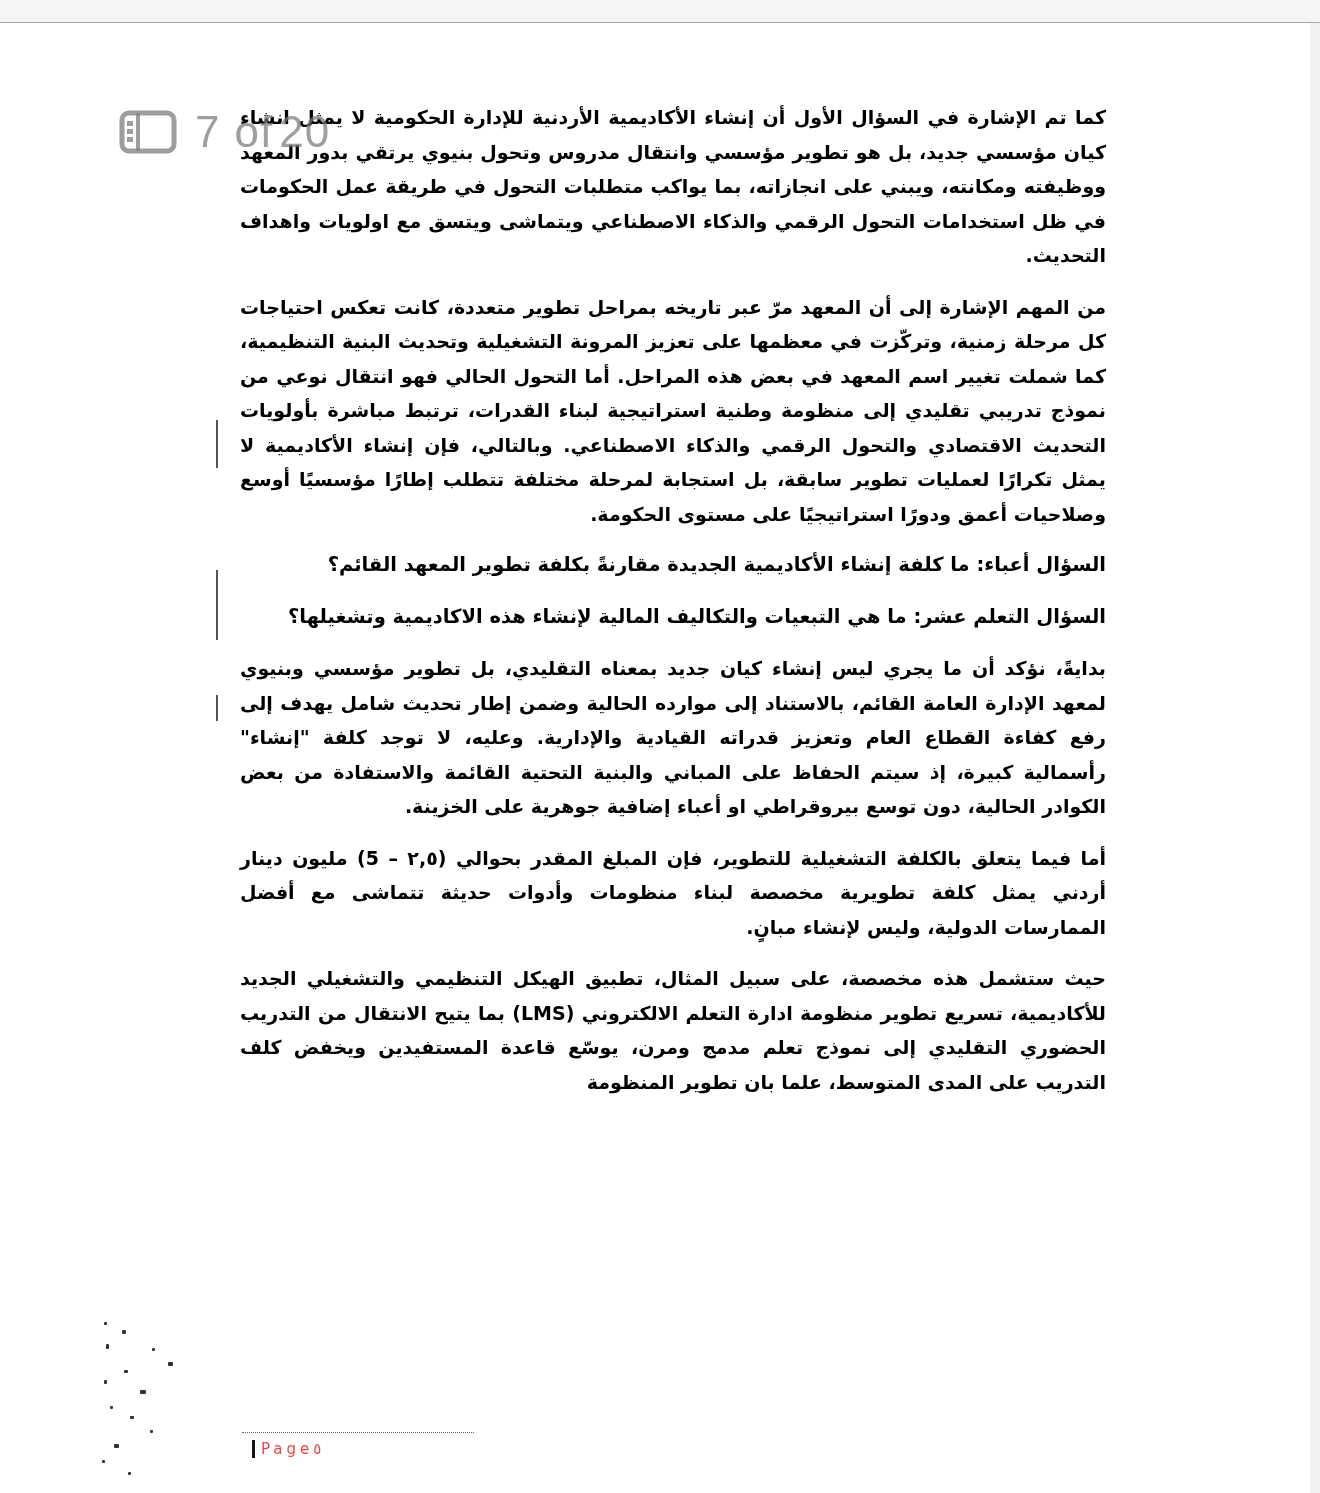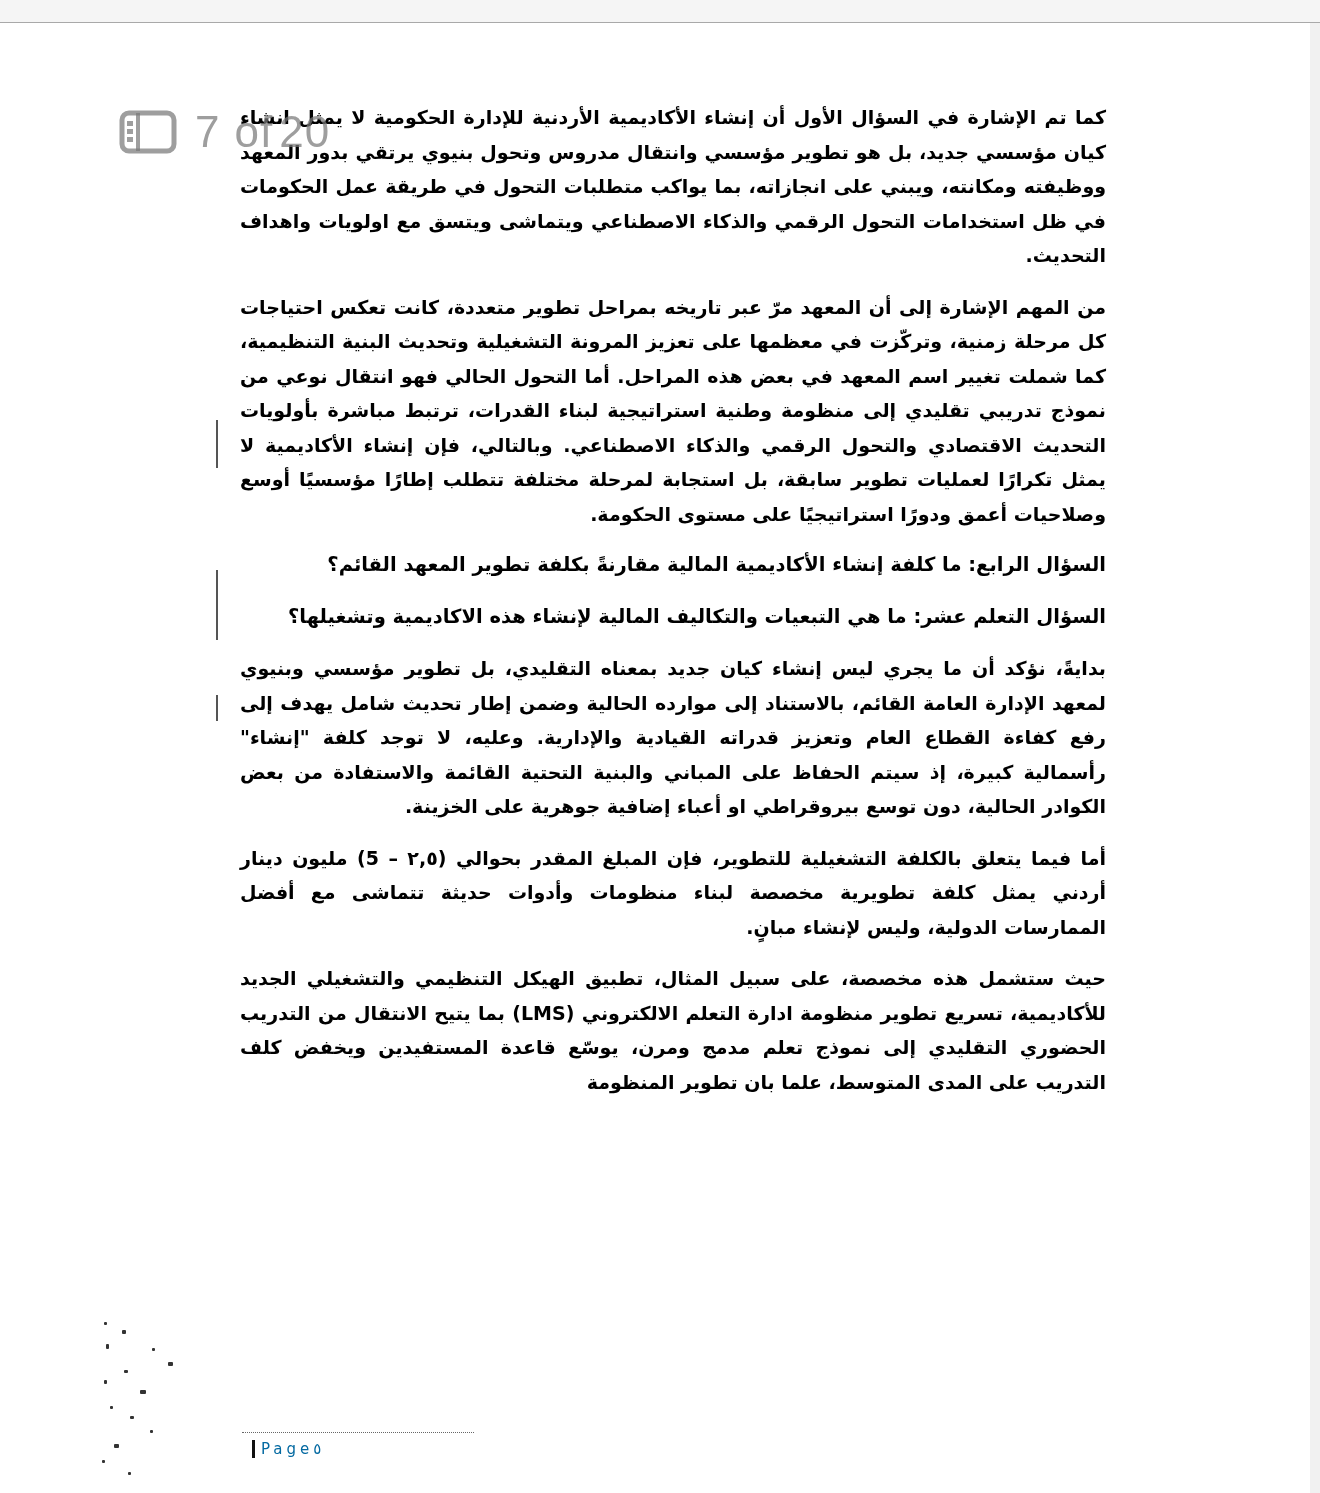--- a/index.html
+++ b/index.html
@@ -41,21 +41,21 @@
   .mark { position: absolute; left: 2px; width: 2px; background: #555; }
   .speckles { position: absolute; left: 100px; top: 1320px; width: 100px; height: 160px; }
   .speck { position: absolute; background: #333; border-radius: 1px; }
   .footer-rule {
     position: absolute; left: 242px; top: 1432px; width: 232px; height: 0;
     border-top: 1px dotted #666;
   }
   .footer-page {
     position: absolute; left: 252px; top: 1440px; direction: ltr;
     font-family: "DejaVu Sans", sans-serif; font-size: 15px; letter-spacing: 4px;
-    color: #0369a1; display: flex; align-items: center; text-align: center;
+    color: #ef4444; display: flex; align-items: center; text-align: center;
   }
   .footer-page .bar { width: 3px; height: 18px; background: #111; margin-right: 6px; display: inline-block; }
 </style>
 </head>
 <body>
 
 <div class="topbar"></div>
 <div class="scrolltrack"></div>
 
 <div class="page-indicator">
@@ -67,21 +67,21 @@
     <rect x="8" y="27" width="6" height="5" fill="currentColor"></rect>
   </svg>
   <span class="page-count">
     <span>7</span><span class="of">of</span><span>20</span>
   </span>
 </div>
 
 <div class="doc">
   <p>كما تم الإشارة في السؤال الأول أن إنشاء الأكاديمية الأردنية للإدارة الحكومية لا يمثل انشاء كيان مؤسسي جديد، بل هو تطوير مؤسسي وانتقال مدروس وتحول بنيوي يرتقي بدور المعهد ووظيفته ومكانته، ويبني على انجازاته، بما يواكب متطلبات التحول في طريقة عمل الحكومات في ظل استخدامات التحول الرقمي والذكاء الاصطناعي ويتماشى ويتسق مع اولويات واهداف التحديث.</p>
   <p>من المهم الإشارة إلى أن المعهد مرّ عبر تاريخه بمراحل تطوير متعددة، كانت تعكس احتياجات كل مرحلة زمنية، وتركّزت في معظمها على تعزيز المرونة التشغيلية وتحديث البنية التنظيمية، كما شملت تغيير اسم المعهد في بعض هذه المراحل. أما التحول الحالي فهو انتقال نوعي من نموذج تدريبي تقليدي إلى منظومة وطنية استراتيجية لبناء القدرات، ترتبط مباشرة بأولويات التحديث الاقتصادي والتحول الرقمي والذكاء الاصطناعي. وبالتالي، فإن إنشاء الأكاديمية لا يمثل تكرارًا لعمليات تطوير سابقة، بل استجابة لمرحلة مختلفة تتطلب إطارًا مؤسسيًا أوسع وصلاحيات أعمق ودورًا استراتيجيًا على مستوى الحكومة.</p>
-  <p class="q">السؤال الرابع: ما كلفة إنشاء الأكاديمية المالية مقارنةً بكلفة تطوير المعهد القائم؟</p>
+  <p class="q">السؤال أعباء: ما كلفة إنشاء الأكاديمية الجديدة مقارنةً بكلفة تطوير المعهد القائم؟</p>
   <p class="q">السؤال التعلم عشر: ما هي التبعيات والتكاليف المالية لإنشاء هذه الاكاديمية وتشغيلها؟</p>
   <p>بدايةً، نؤكد أن ما يجري ليس إنشاء كيان جديد بمعناه التقليدي، بل تطوير مؤسسي وبنيوي لمعهد الإدارة العامة القائم، بالاستناد إلى موارده الحالية وضمن إطار تحديث شامل يهدف إلى رفع كفاءة القطاع العام وتعزيز قدراته القيادية والإدارية. وعليه، لا توجد كلفة "إنشاء" رأسمالية كبيرة، إذ سيتم الحفاظ على المباني والبنية التحتية القائمة والاستفادة من بعض الكوادر الحالية، دون توسع بيروقراطي او أعباء إضافية جوهرية على الخزينة.</p>
   <p>أما فيما يتعلق بالكلفة التشغيلية للتطوير، فإن المبلغ المقدر بحوالي (٢,٥ – 5) مليون دينار أردني يمثل كلفة تطويرية مخصصة لبناء منظومات وأدوات حديثة تتماشى مع أفضل الممارسات الدولية، وليس لإنشاء مبانٍ.</p>
   <p>حيث ستشمل هذه مخصصة، على سبيل المثال، تطبيق الهيكل التنظيمي والتشغيلي الجديد للأكاديمية، تسريع تطوير منظومة ادارة التعلم الالكتروني (LMS) بما يتيح الانتقال من التدريب الحضوري التقليدي إلى نموذج تعلم مدمج ومرن، يوسّع قاعدة المستفيدين ويخفض كلف التدريب على المدى المتوسط، علما بان تطوير المنظومة</p>
 </div>
 
 <div class="margin-marks">
   <div class="mark" style="top:0;height:48px"></div>
   <div class="mark" style="top:150px;height:70px"></div>
   <div class="mark" style="top:275px;height:26px"></div>

